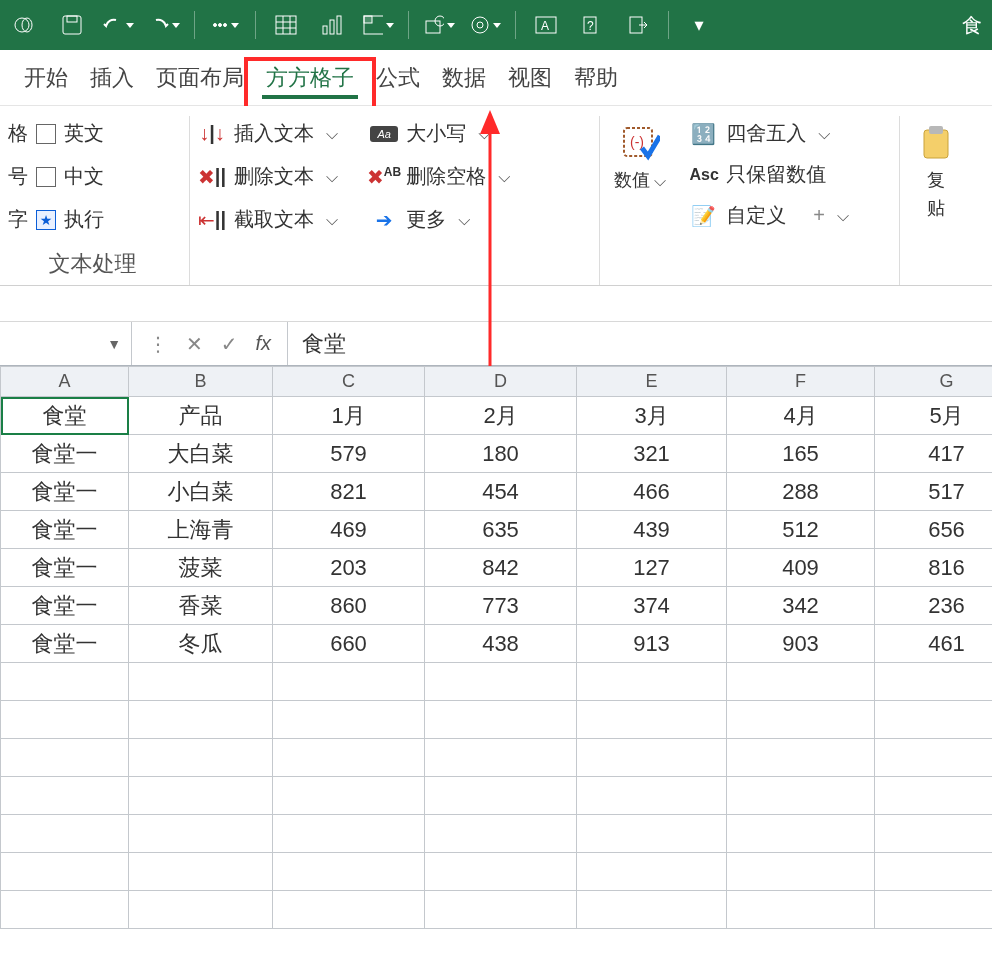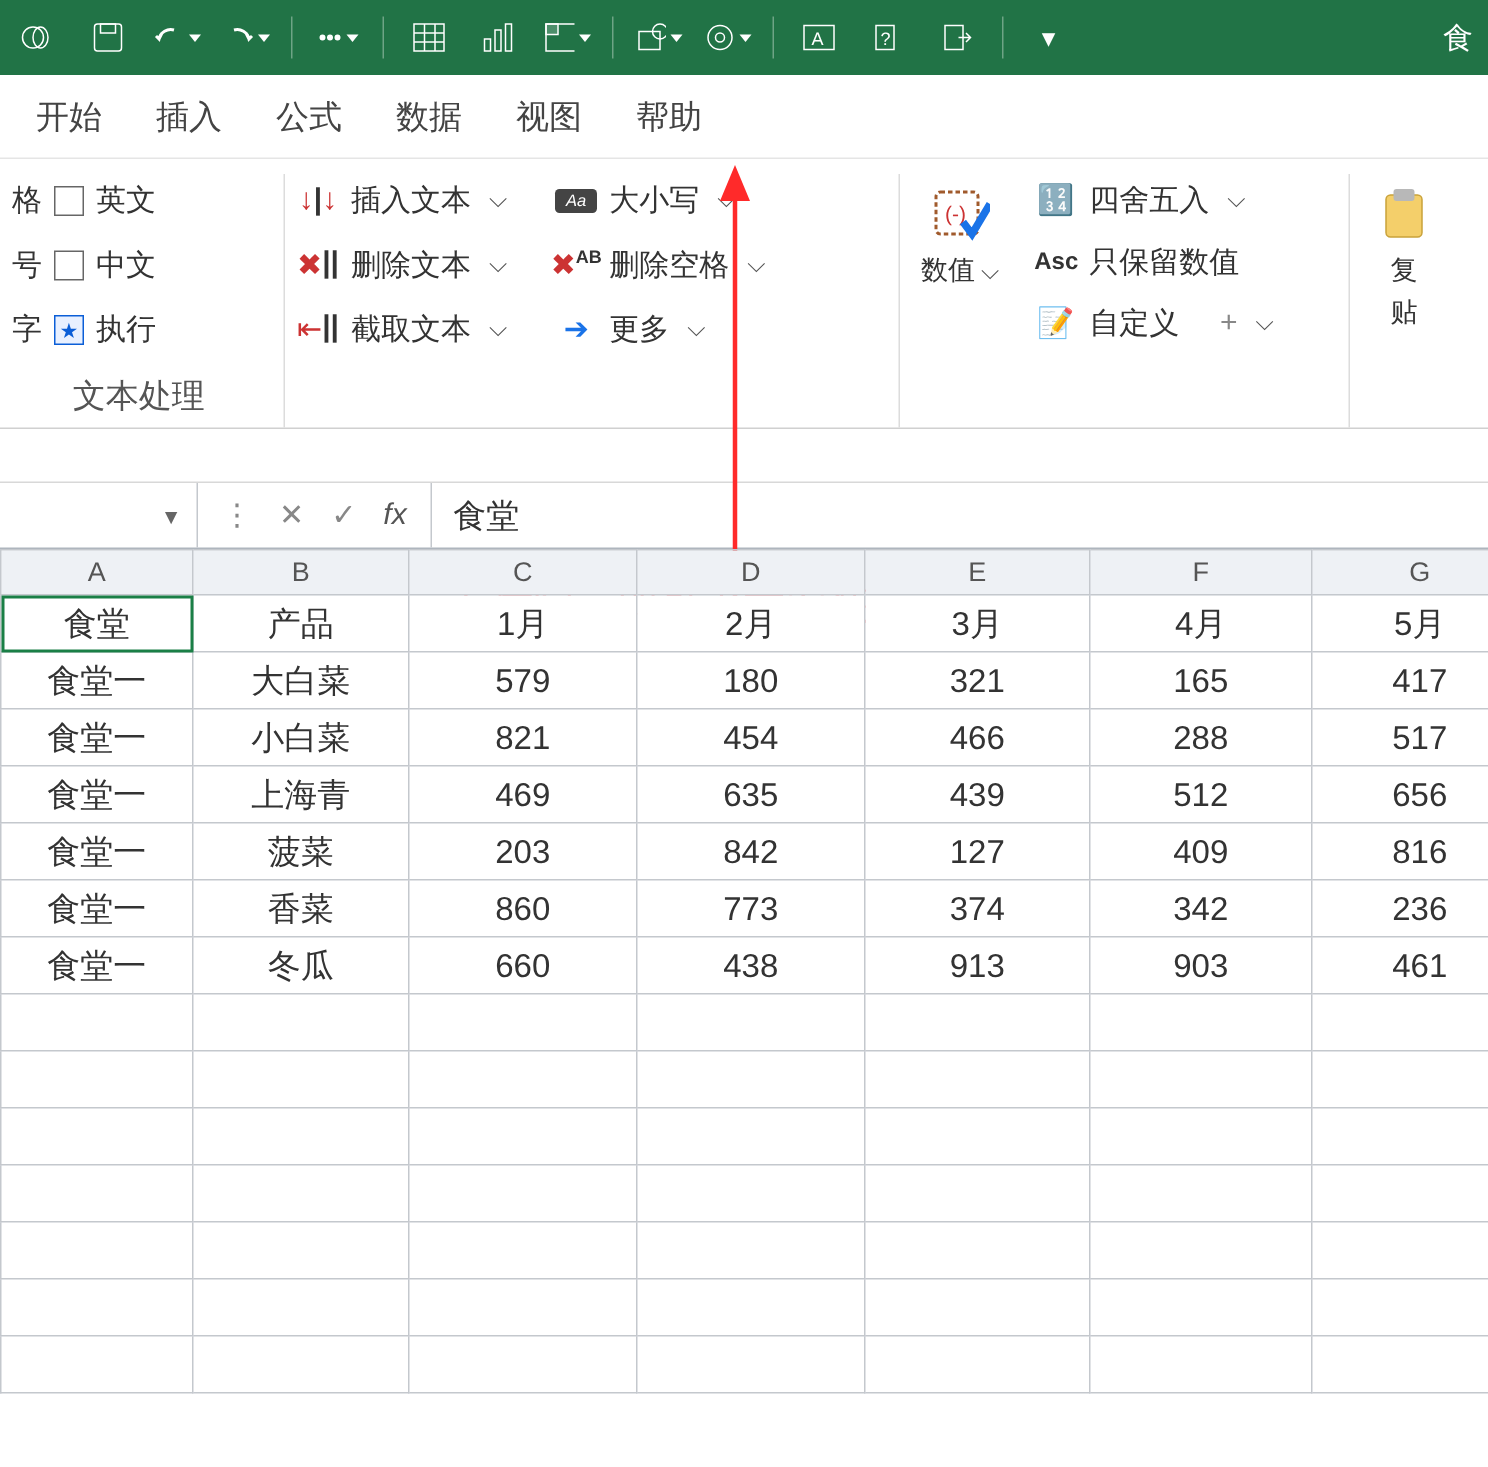--- a/index.html
+++ b/index.html
@@ -8,21 +8,21 @@
   
   .qat { background: #217346; height: 50px; display: flex; align-items: center; padding: 0 10px; gap: 14px; color: #fff; }
   .qat .vsep { width: 1px; height: 28px; background: rgba(255,255,255,0.35); }
   .qat-btn { display: inline-flex; align-items: center; justify-content: center; width: 32px; height: 32px; }
   .qat-dd::after { content: ""; display:inline-block; margin-left:3px; border-left:4px solid transparent; border-right:4px solid transparent; border-top:5px solid #fff; }
   .qat svg { stroke: #fff; fill: none; }
   .qat-spacer { flex: 1; }
   .qat-title { color:#fff; font-size:20px; }
 
   
-  .tabs { height: 56px; display: flex; align-items: flex-end; border-bottom: 1px solid #e5e5e5; padding: 0 20px; gap: 28px; background:#fff; }
+  .tabs { height: 56px; display: flex; align-items: flex-end; border-bottom: 1px solid #e5e5e5; padding: 0 20px; gap: 14px; background:#fff; }
   .tab { padding: 10px 4px 12px 4px; font-size: 22px; color: #444; position: relative; }
   .tab.active { color: #217346; }
   .tab.active::after { content:""; position:absolute; left:0; right:0; bottom:6px; height:4px; background:#217346; }
   .tab-highlight { position:absolute; top:4px; left:-18px; right:-18px; bottom:-16px; border:4px solid #ff2a2a; pointer-events:none; }
 
   
   .ribbon { height: 180px; background:#fff; border-bottom:1px solid #d0d0d0; display:flex; padding:10px 0 0 0; position:relative; }
   .group { border-right:1px solid #dcdcdc; padding: 4px 12px 0 8px; display:flex; flex-direction:column; }
   .group-body { flex:1; display:flex; gap:12px; }
   .group-label { text-align:center; font-size:22px; color:#555; padding:4px 0 6px 0; }
@@ -160,20 +160,25 @@
       </span>
   <span class="vsep"></span>
   <span class="qat-btn" style="font-size:18px;">▾</span>
   <span class="qat-spacer"></span>
   <span class="qat-title">食</span>
 </div>
 
 <div class="tabs">
   <div class="tab">开始</div>
   <div class="tab">插入</div>
+  <div class="tab">页面布局</div>
+  <div class="tab active" style="position:relative;">
+    <span>方方格子</span>
+    <span class="tab-highlight"></span>
+  </div>
   <div class="tab">公式</div>
   <div class="tab">数据</div>
   <div class="tab">视图</div>
   <div class="tab">帮助</div>
 </div>
 
 <div class="ribbon">
 
   <div class="group" style="width:190px;">
     <div class="group-body">

